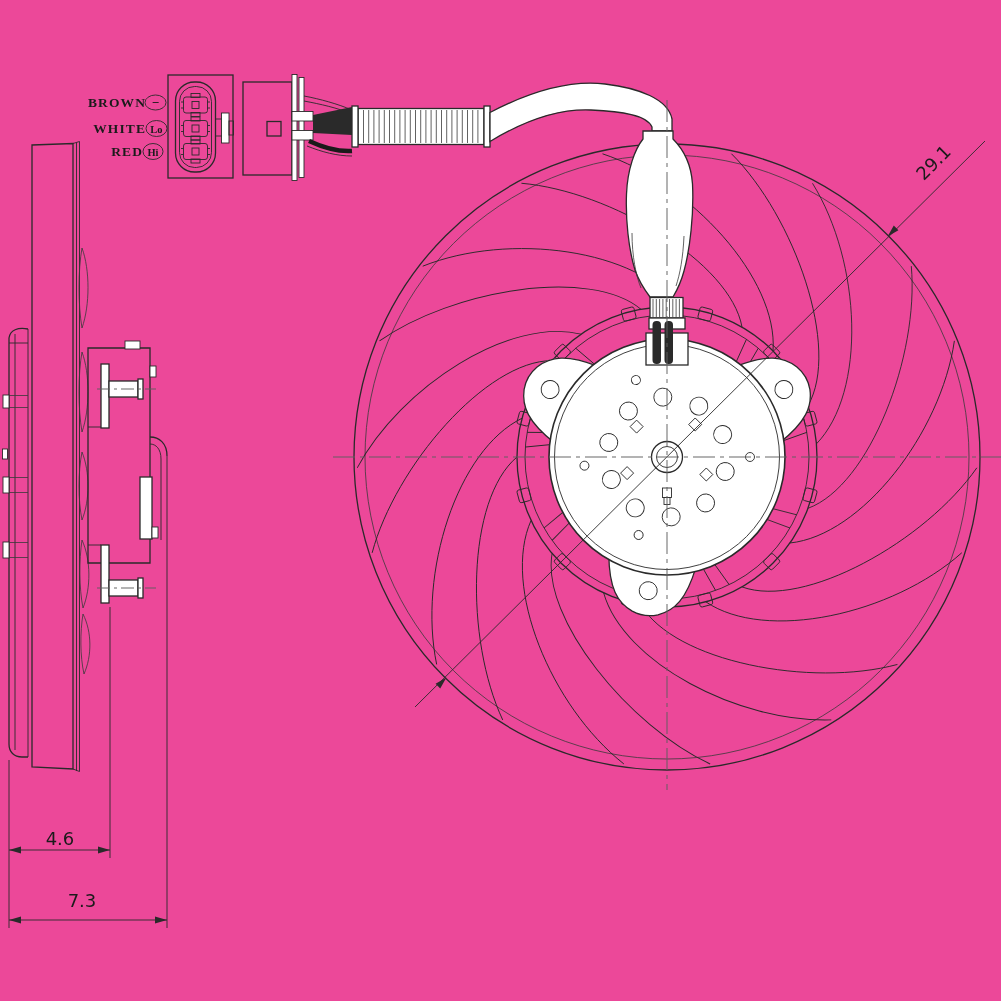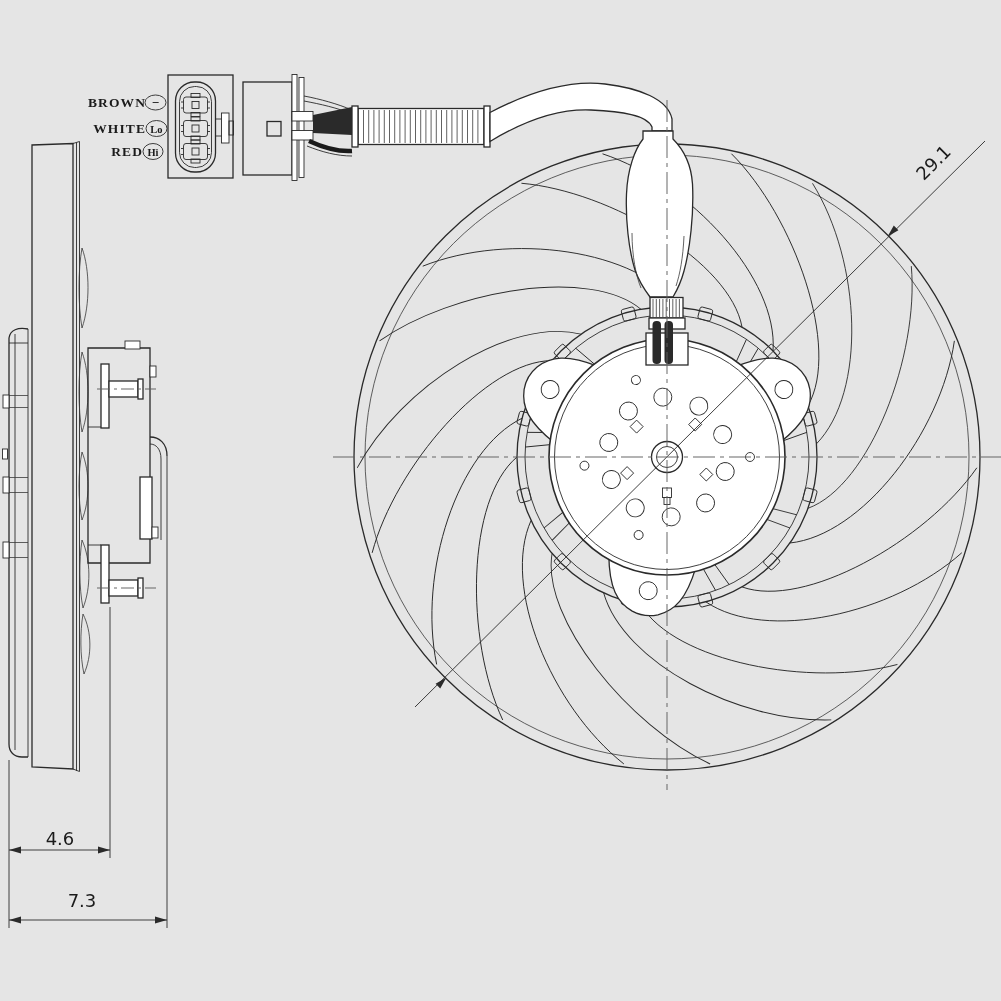--- a/index.html
+++ b/index.html
@@ -1,16 +1,16 @@
 <!DOCTYPE html>
 <html><head>
 <meta charset="utf-8">
 <style>
   html,body{margin:0;padding:0;background:#ffffff;}
-  .stage{position:relative;width:1001px;height:1001px;background:#e5e5e5;overflow:hidden;
+  .stage{position:relative;width:1001px;height:1001px;background:#ec4899;overflow:hidden;
          font-family:"Liberation Sans", sans-serif;}
   svg{position:absolute;left:0;top:0;}
   .s  {stroke:#2a2a2a;fill:none;stroke-width:1.3;}
   .s2 {stroke:#2a2a2a;fill:none;stroke-width:1.6;}
   .thin{stroke:#2a2a2a;fill:none;stroke-width:0.9;}
   .hair{stroke:#3a3a3a;fill:none;stroke-width:0.8;}
   .fw {fill:#ffffff;}
   .ink{fill:#2a2a2a;stroke:none;}
   .cl {stroke:#5f5f5f;fill:none;stroke-width:0.95;stroke-dasharray:22 5 4 5;}
   .cls{stroke:#5f5f5f;fill:none;stroke-width:0.95;stroke-dasharray:13 4 3 4;}

